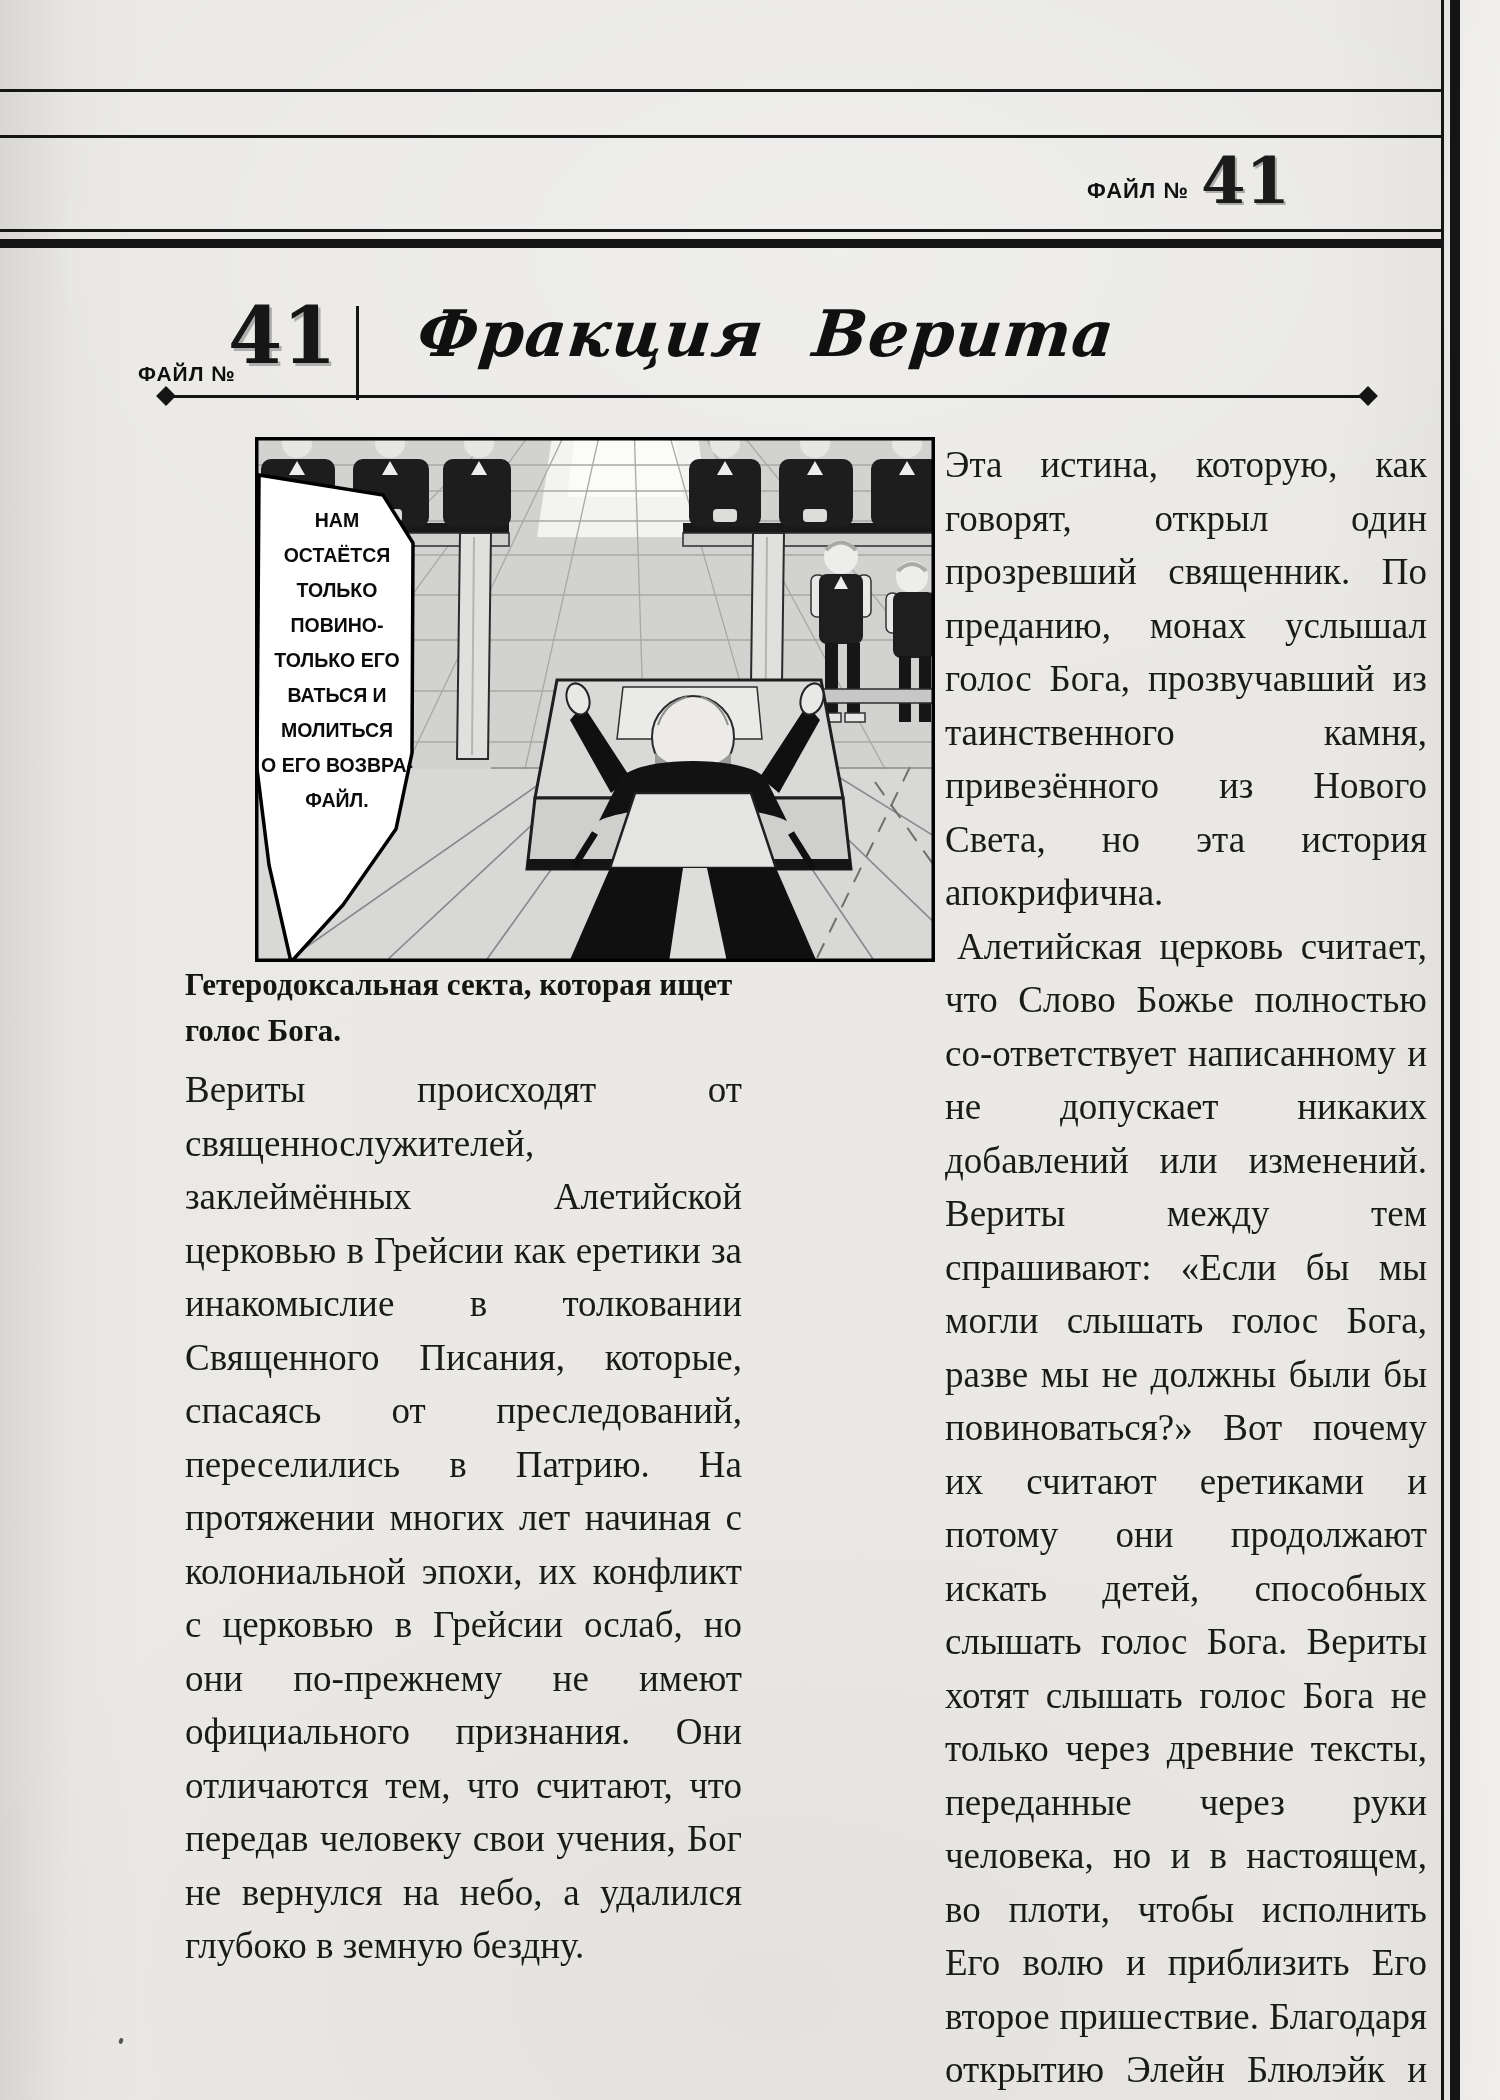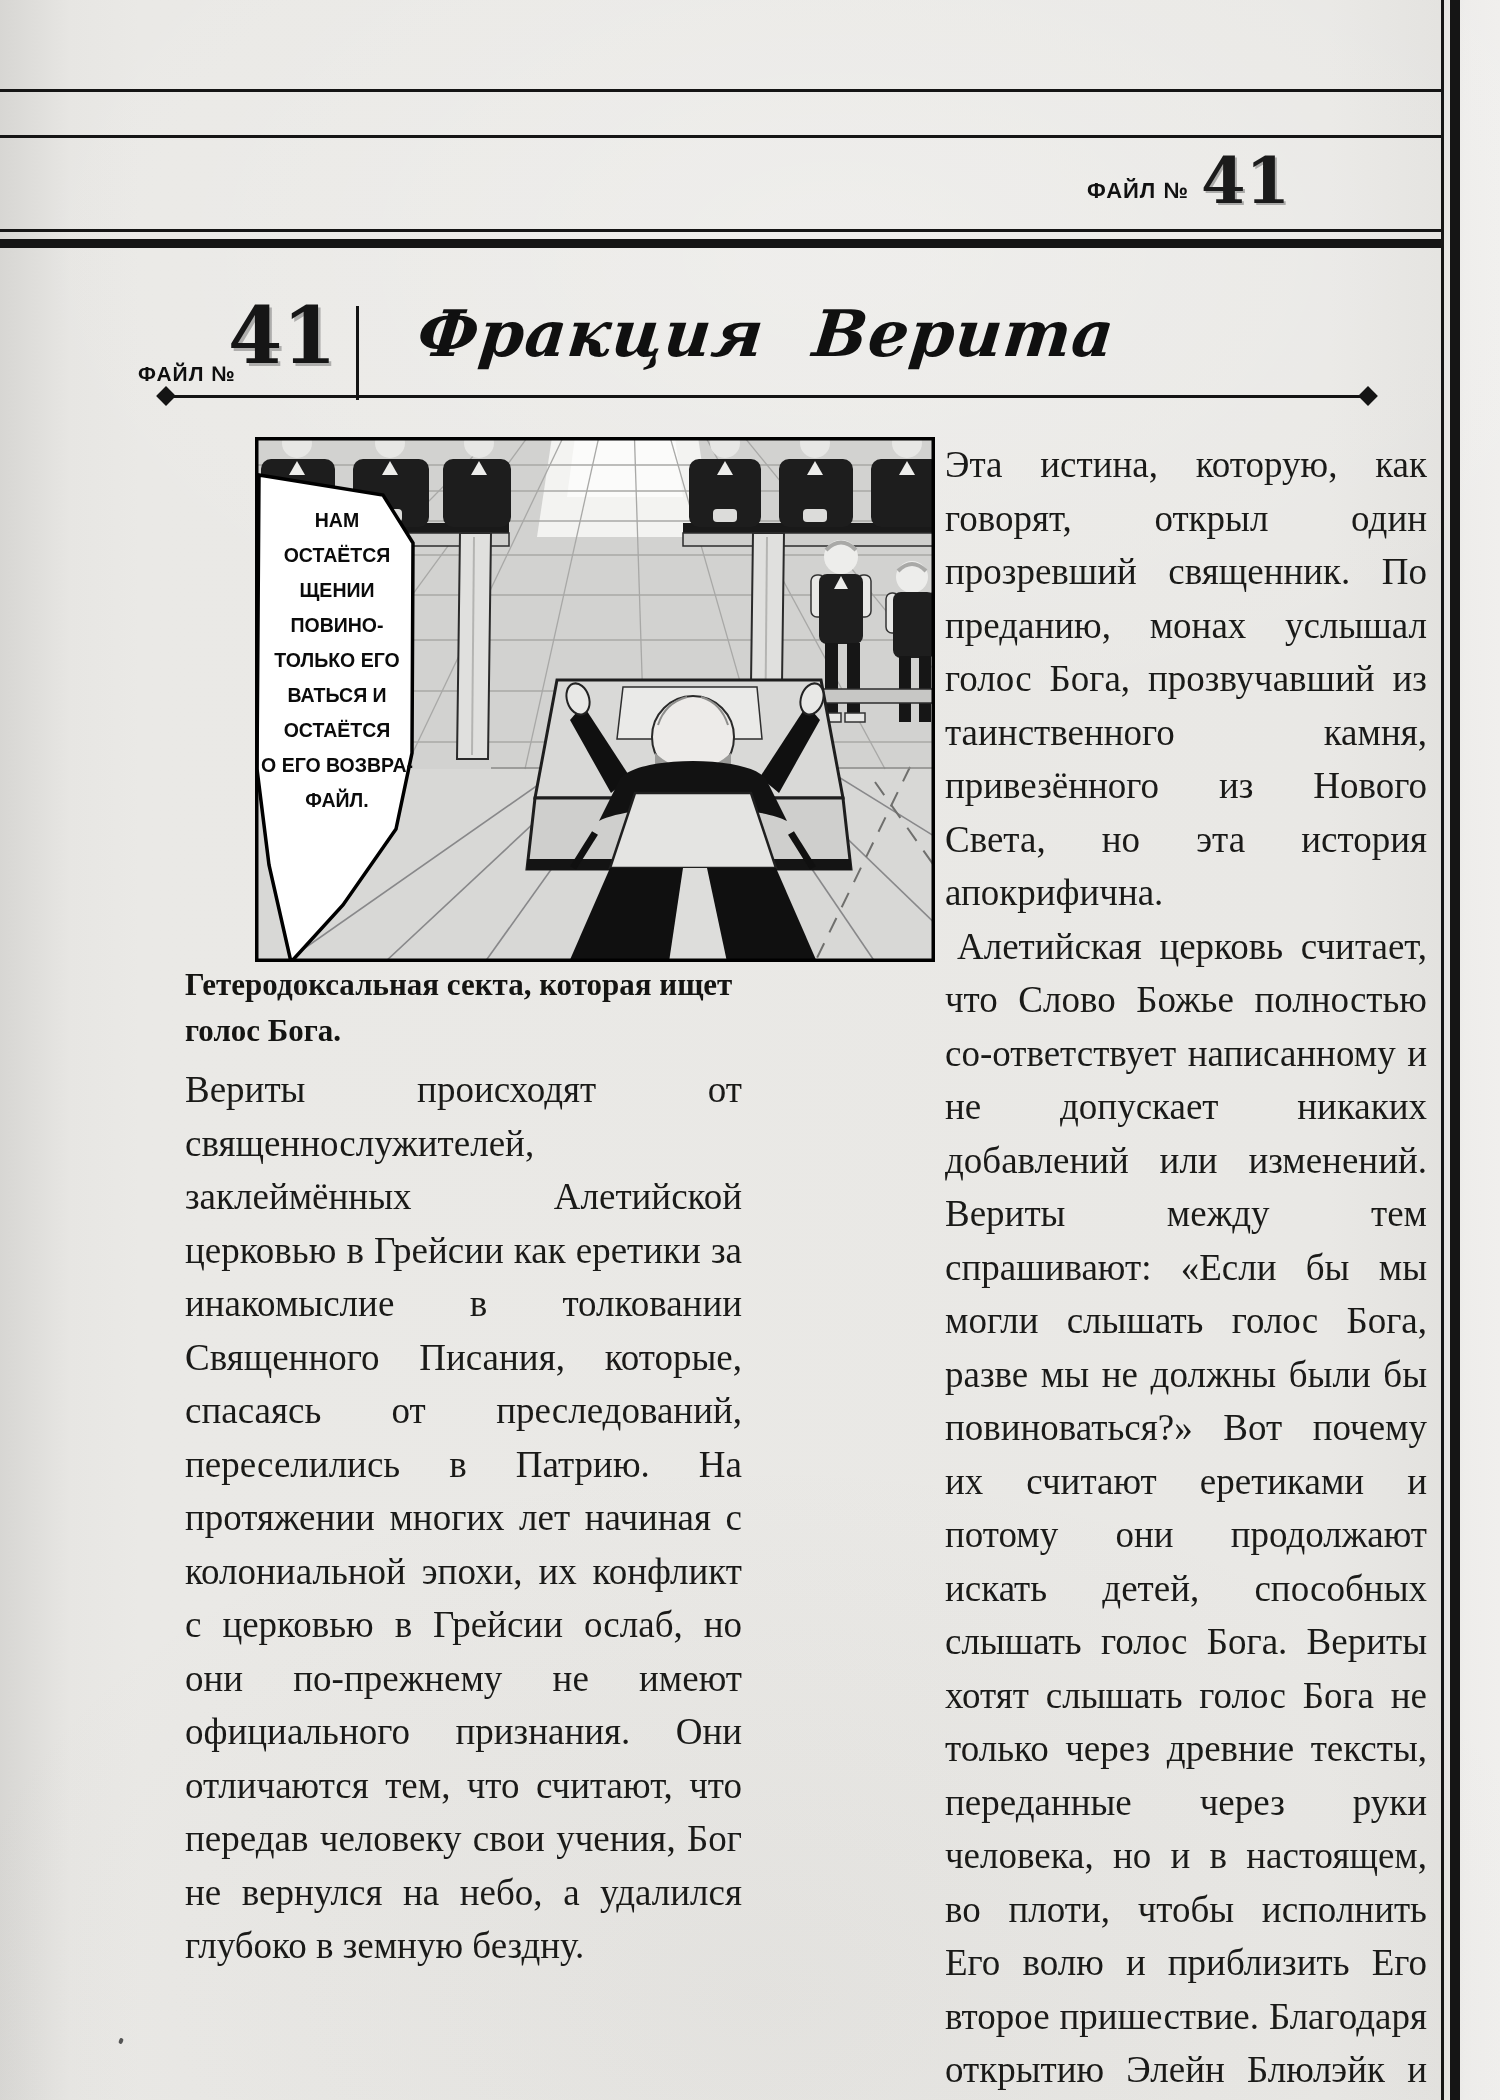--- a/index.html
+++ b/index.html
@@ -260,25 +260,25 @@
           <path d="M536,396 L558,431" stroke="#101010" stroke-width="7"></path>
         </g>
 
         <path d="M 4,38 L 128,58 L 158,106 L 157,316 L 141,392 L 88,468 L 36,525 L 14,428 L 2,332 Z" fill="#ffffff" stroke="#000" stroke-width="3.5"></path>
 
         <rect x="1.5" y="1.5" width="677" height="522" fill="none" stroke="#000" stroke-width="4"></rect>
       </g>
     </svg>
     <div class="bubble-text">
       <span>НАМ ОСТАЁТСЯ</span>
-      <span>ЩЕНИИ</span>
+      <span>ТОЛЬКО</span>
       <span>ПОВИНО-</span>
       <span>ТОЛЬКО ЕГО</span>
       <span>ВАТЬСЯ И</span>
-      <span>ОСТАЁТСЯ</span>
+      <span>МОЛИТЬСЯ</span>
       <span>О ЕГО ВОЗВРА-</span>
       <span>ФАЙЛ.</span>
     </div>
   </div>
 
   <div class="col col-left">
     <h2>Гетеродоксальная секта, которая ищет голос Бога.</h2>
     <p>Вериты происходят от священнослужителей, заклеймённых Алетийской церковью в Грейсии как еретики за инакомыслие в толковании Священного Писания, которые, спасаясь от преследований, переселились в Патрию. На протяжении многих лет начиная с колониальной эпохи, их конфликт с церковью в Грейсии ослаб, но они по-прежнему не имеют официального признания. Они отличаются тем, что считают, что передав человеку свои учения, Бог не вернулся на небо, а удалился глубоко в земную бездну.</p>
   </div>
 

